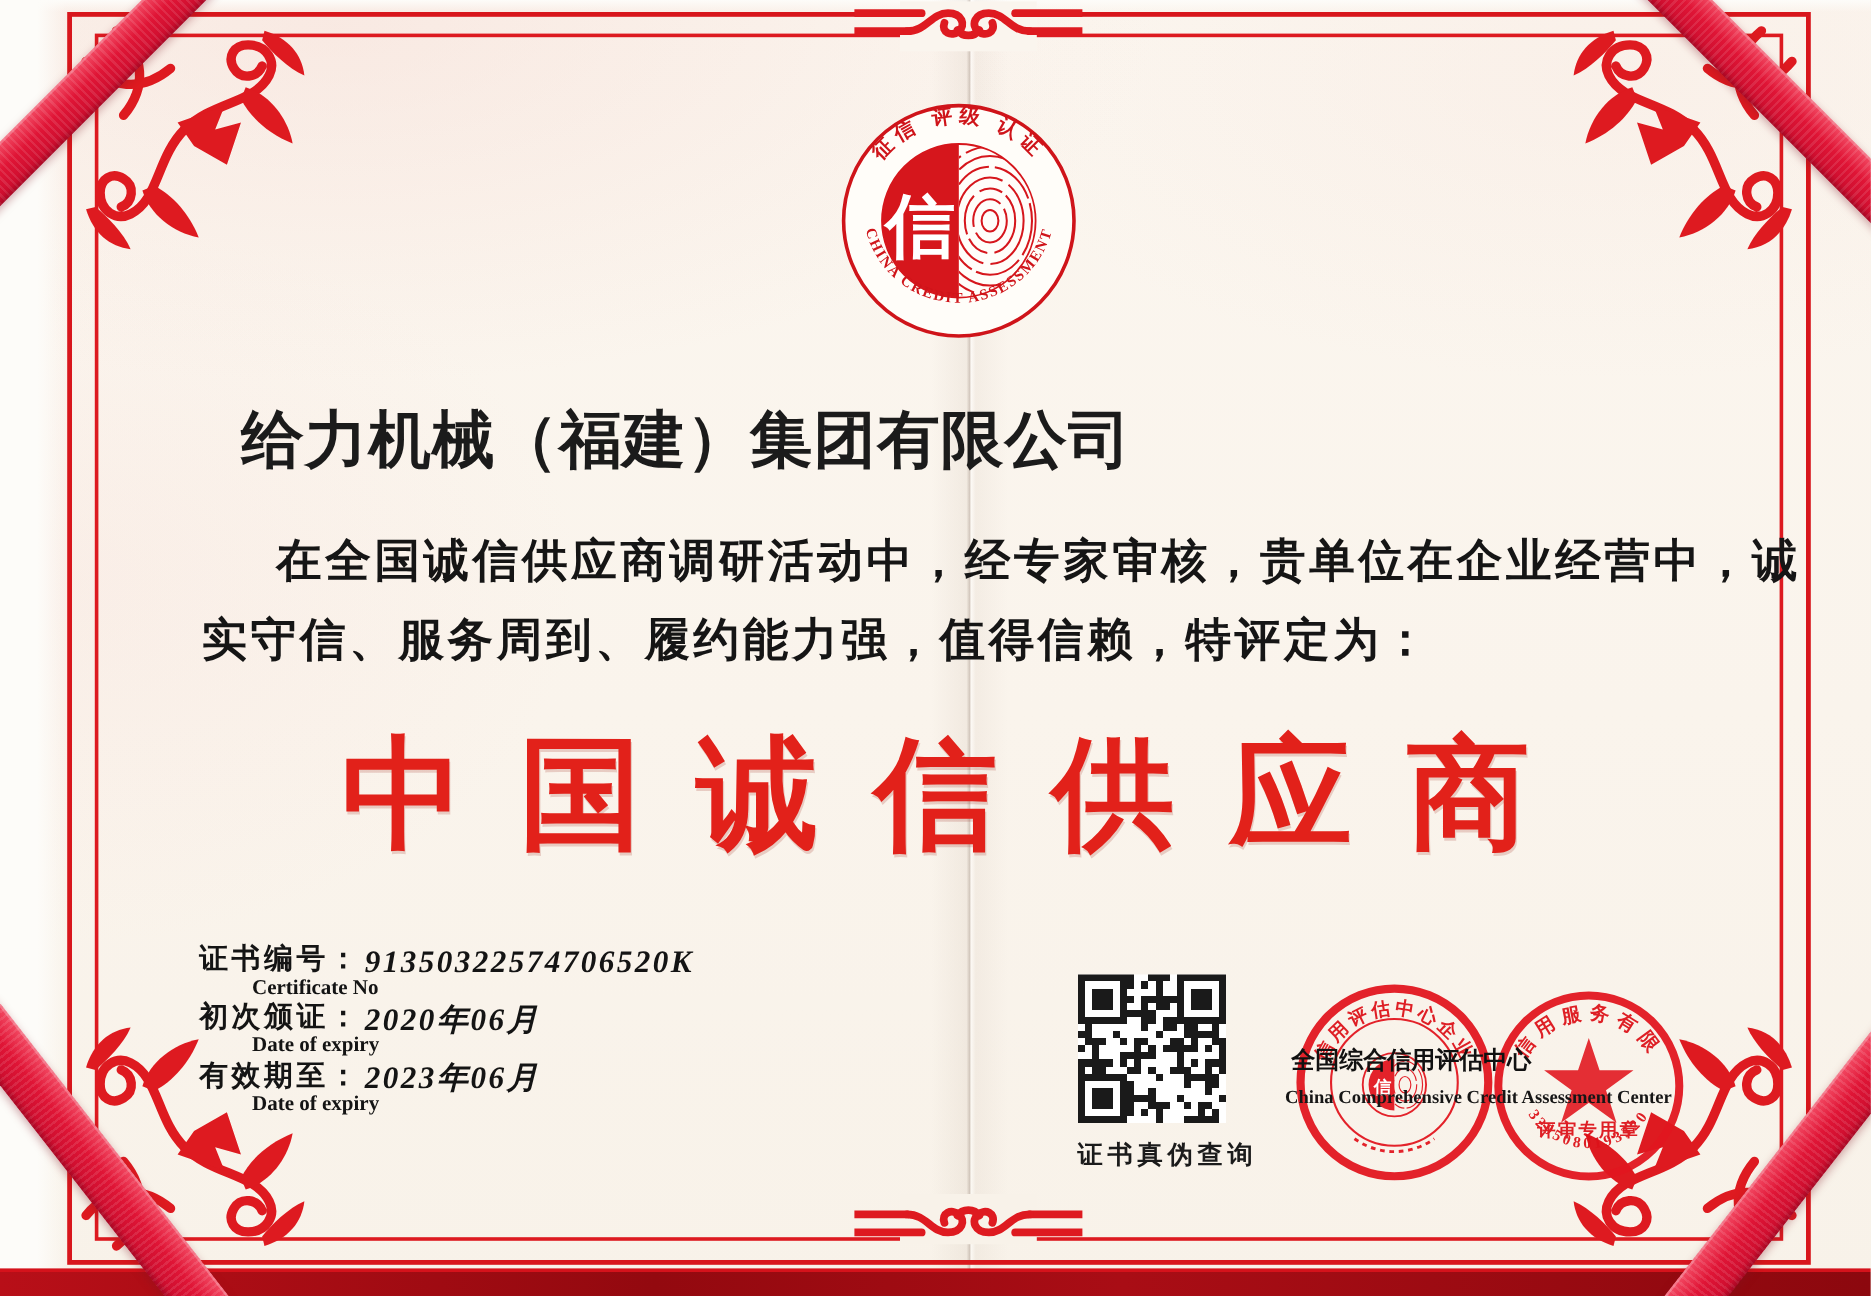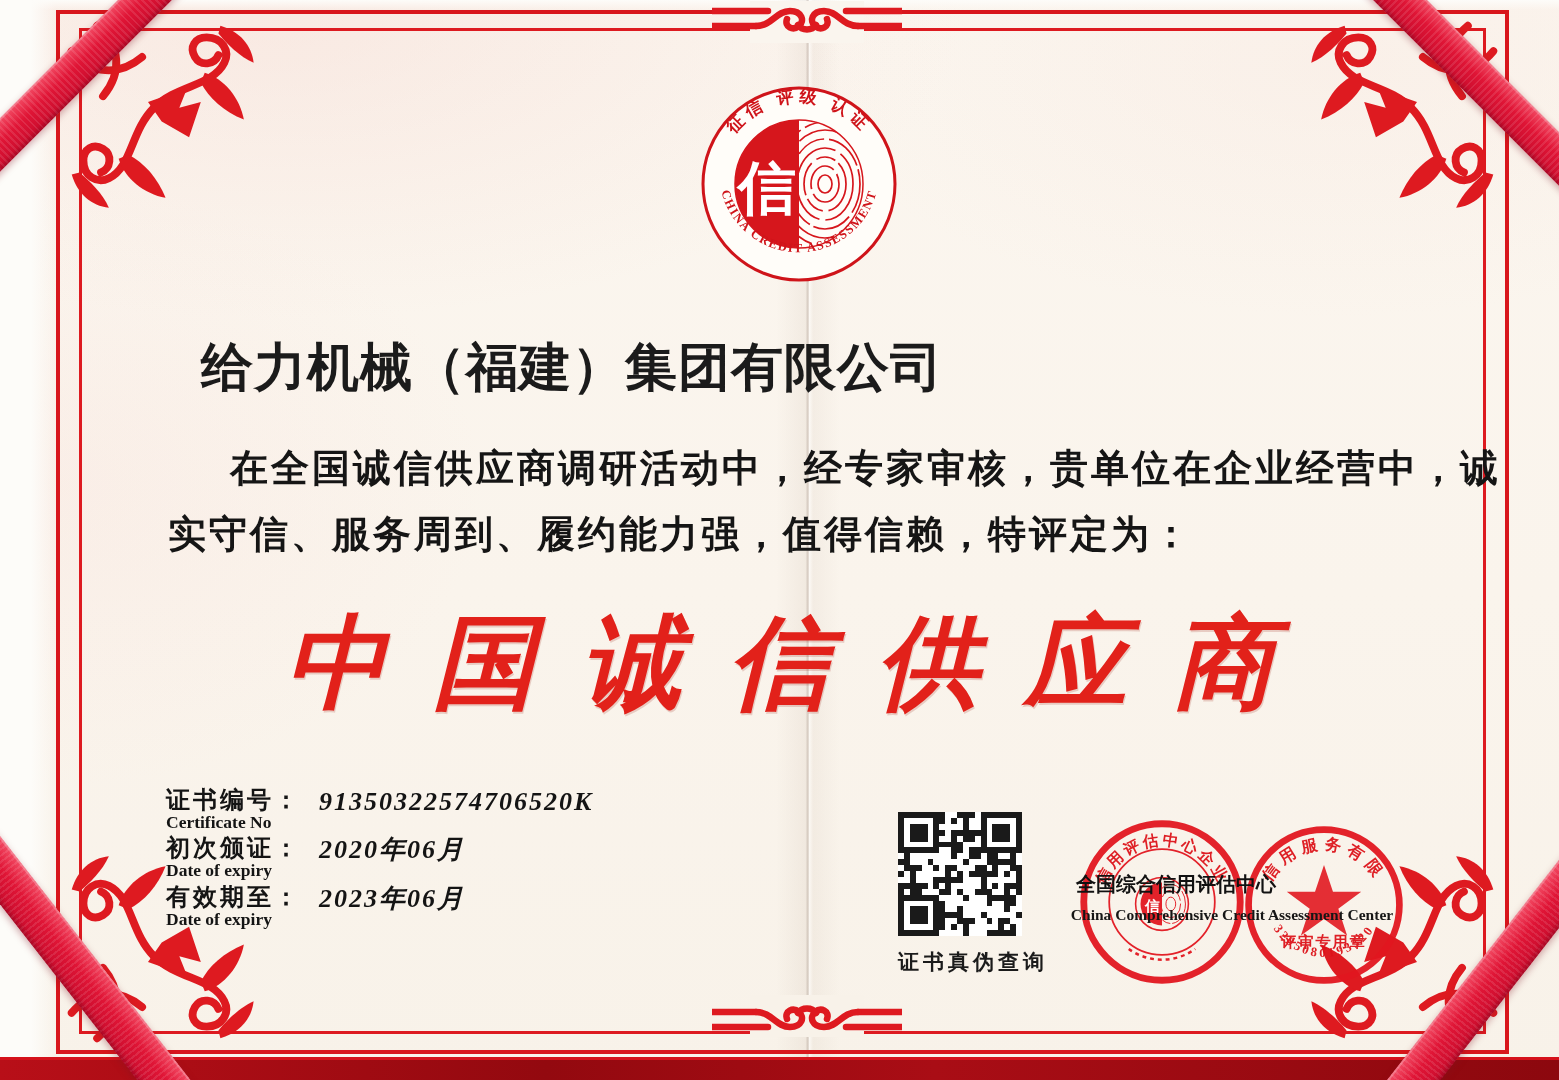--- a/index.html
+++ b/index.html
@@ -58,26 +58,26 @@
   
   .company{position:absolute;left:165px;top:336px;font-size:52px;line-height:1.2;color:#1b1b1b;
     font-family:"Liberation Sans", sans-serif;font-weight:600;letter-spacing:1px;z-index:10;margin-left:36px;}
   .body-line{position:absolute;font-size:38px;line-height:1.2;color:#151515;font-weight:800;
     font-family:"Liberation Sans", sans-serif;letter-spacing:3px;z-index:10;}
   .body-line.l1{left:230px;top:446px;}
   .body-line.l2{left:168px;top:512px;}
   
   .award{position:absolute;left:0;right:0;top:608px;text-align:center;font-size:102px;line-height:1.1;
     font-weight:900;color:#e2211a;letter-spacing:46px;text-indent:46px;z-index:10;
-    text-shadow:1px 2px 0 rgba(150,20,10,0.18);font-style:italic;}
+    text-shadow:1px 2px 0 rgba(150,20,10,0.18);}
   
   .fields{position:absolute;left:166px;top:788px;z-index:10;color:#141414;}
-  .field-row{display:grid;grid-template-columns:124px auto;column-gap:29px;margin-bottom:5px;}
+  .field-row{display:grid;grid-template-columns:124px auto;column-gap:14px;margin-bottom:5px;}
   .f-label-cn{font-size:24px;font-weight:900;letter-spacing:3px;line-height:1.0;white-space:nowrap;}
-  .f-label-en{font-size:17.5px;font-weight:700;line-height:1.05;margin-top:1px;white-space:nowrap;}
+  .f-label-en{font-size:17.5px;font-weight:700;line-height:1.05;margin-top:1px;white-space:nowrap;margin-left:44px;}
   .f-value{font-size:26px;font-weight:800;letter-spacing:2px;align-self:start;line-height:1.0;
     padding-top:1px;white-space:nowrap;font-style:italic;}
   
   .qr{position:absolute;left:898px;top:812px;width:148px;z-index:10;}
   .qr svg{display:block;width:124px;height:124px;}
   .qr-caption{margin-top:12px;font-size:21px;font-weight:900;letter-spacing:4px;color:#1b1b1b;white-space:nowrap;}
   
   .stamp{position:absolute;z-index:11;opacity:0.94;}
   .stamp.left{left:1074px;top:814px;width:176px;height:176px;}
   .stamp.right{left:1240px;top:821px;width:168px;height:168px;}

